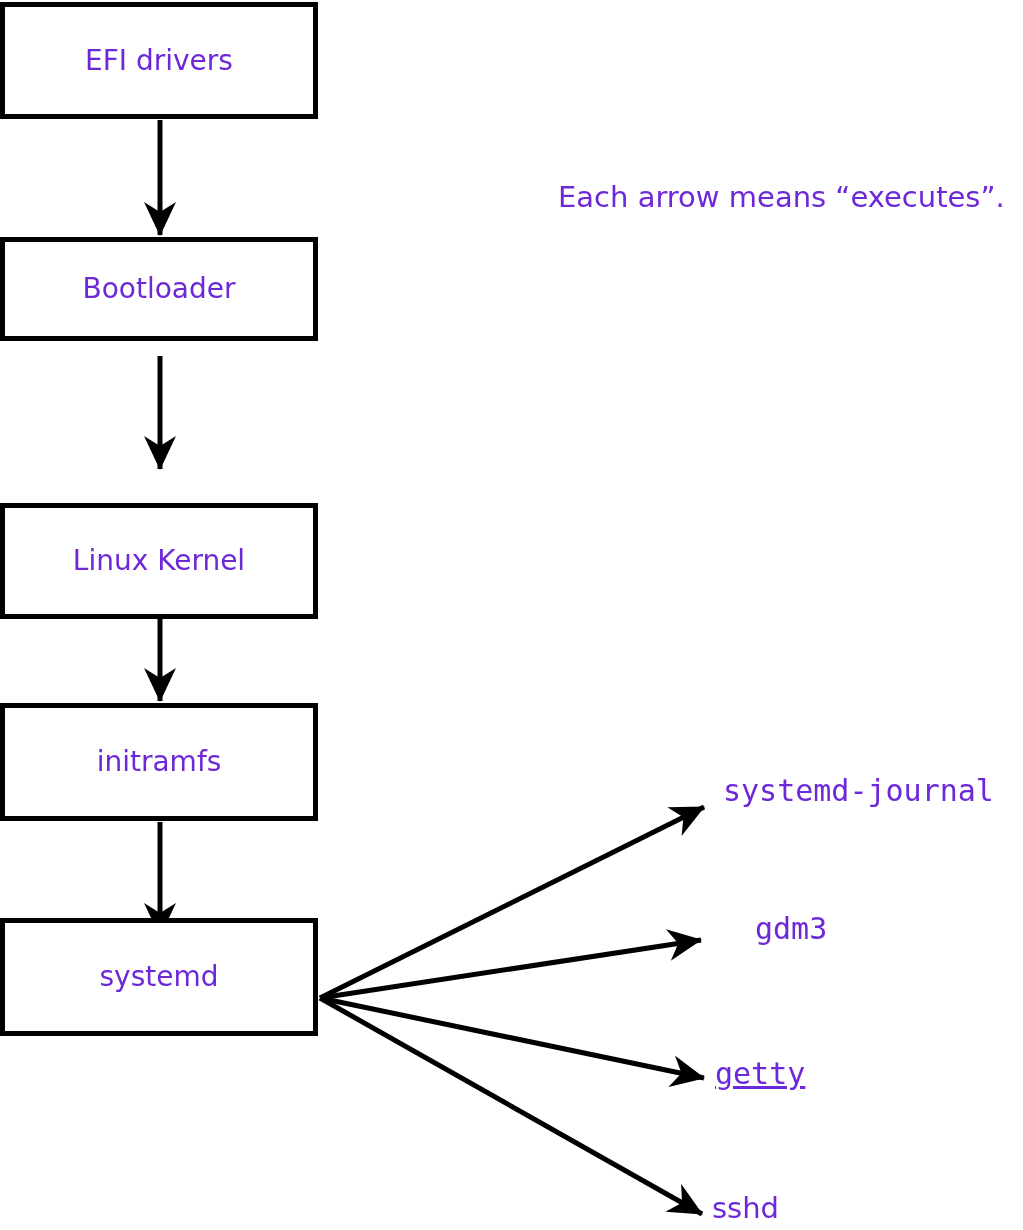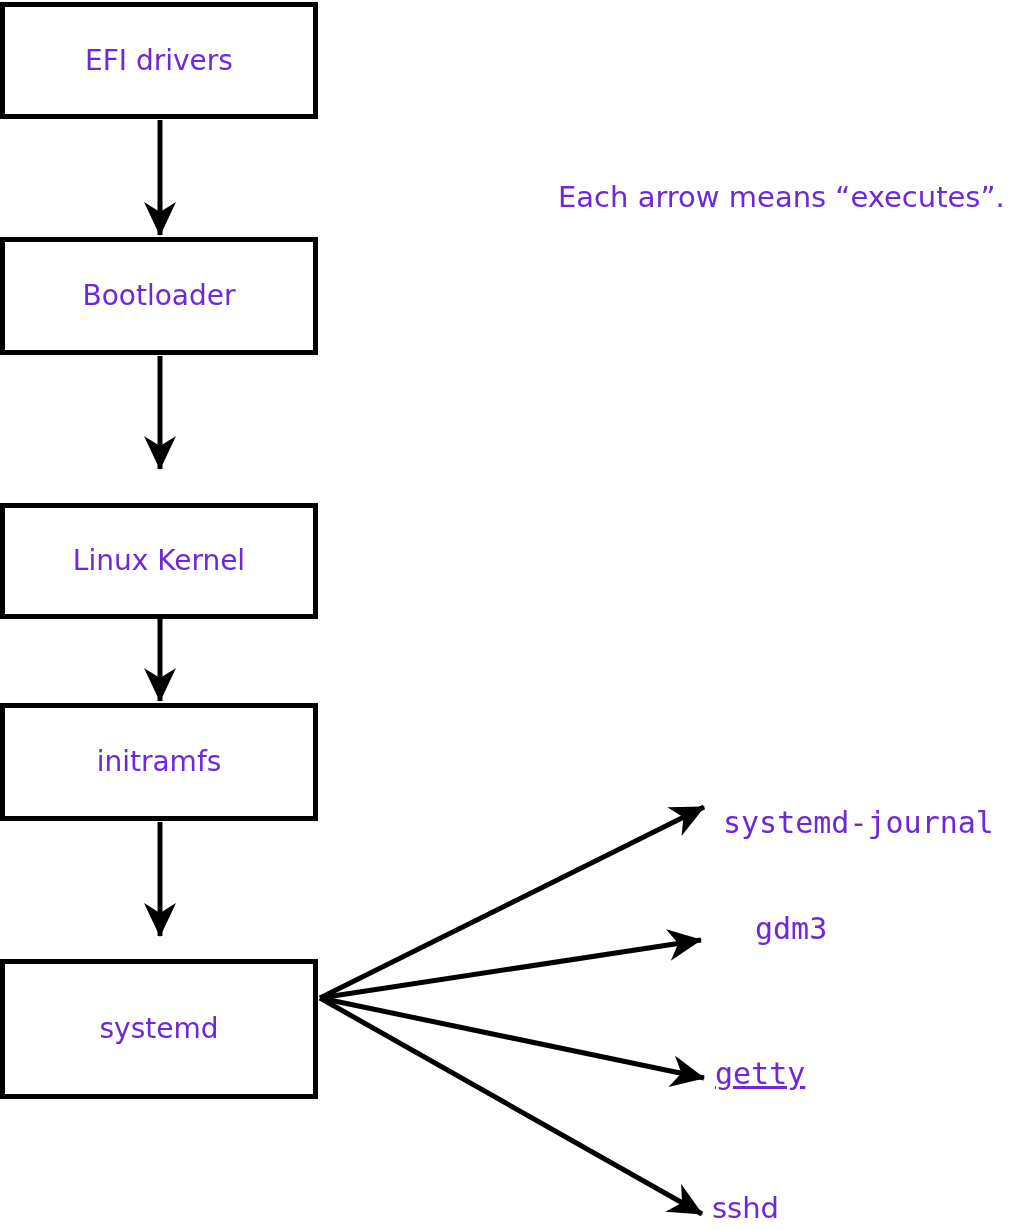--- a/index.html
+++ b/index.html
@@ -81,39 +81,39 @@
       <line x1="320" y1="998" x2="701" y2="940" marker-end="url(#stealth)"></line>
       <line x1="320" y1="998" x2="704" y2="1078" marker-end="url(#stealth)"></line>
       <line x1="320" y1="998" x2="702" y2="1214" marker-end="url(#stealth)"></line>
     </g>
   </svg>
 
   <div class="node" style="top: 2px;   height: 117px;">
     <span>EFI drivers</span>
   </div>
 
-  <div class="node" style="top: 237px; height: 118px;">
+  <div class="node" style="top: 237px; height: 104px;">
     <span>Bootloader</span>
   </div>
 
   <div class="node" style="top: 471px; height: 116px; margin-top: 32px;">
     <span>Linux Kernel</span>
   </div>
 
   <div class="node" style="top: 703px; height: 118px; text-align: center;">
     <span>initramfs</span>
   </div>
 
-  <div class="node" style="top: 959px; height: 140px; justify-content: center;">
+  <div class="node" style="top: 918px; height: 118px; justify-content: center;">
     <span>systemd</span>
   </div>
 
   <div class="note">Each arrow means “executes”.</div>
 
-  <div class="proc-label" style="left: 723px; top: 791px; margin-top: 32px;">systemd-journal</div>
+  <div class="proc-label" style="left: 723px; top: 791px;">systemd-journal</div>
 
   <div class="proc-label" style="left: 723px; top: 929px; margin-left: 32px;">gdm3</div>
 
   <div class="proc-label" style="left: 715px; top: 1074px; text-decoration: underline;">getty</div>
 
   <div class="proc-label sans" style="left: 712px; top: 1208px;">sshd</div>
 
 </div>
 
 </body></html>

